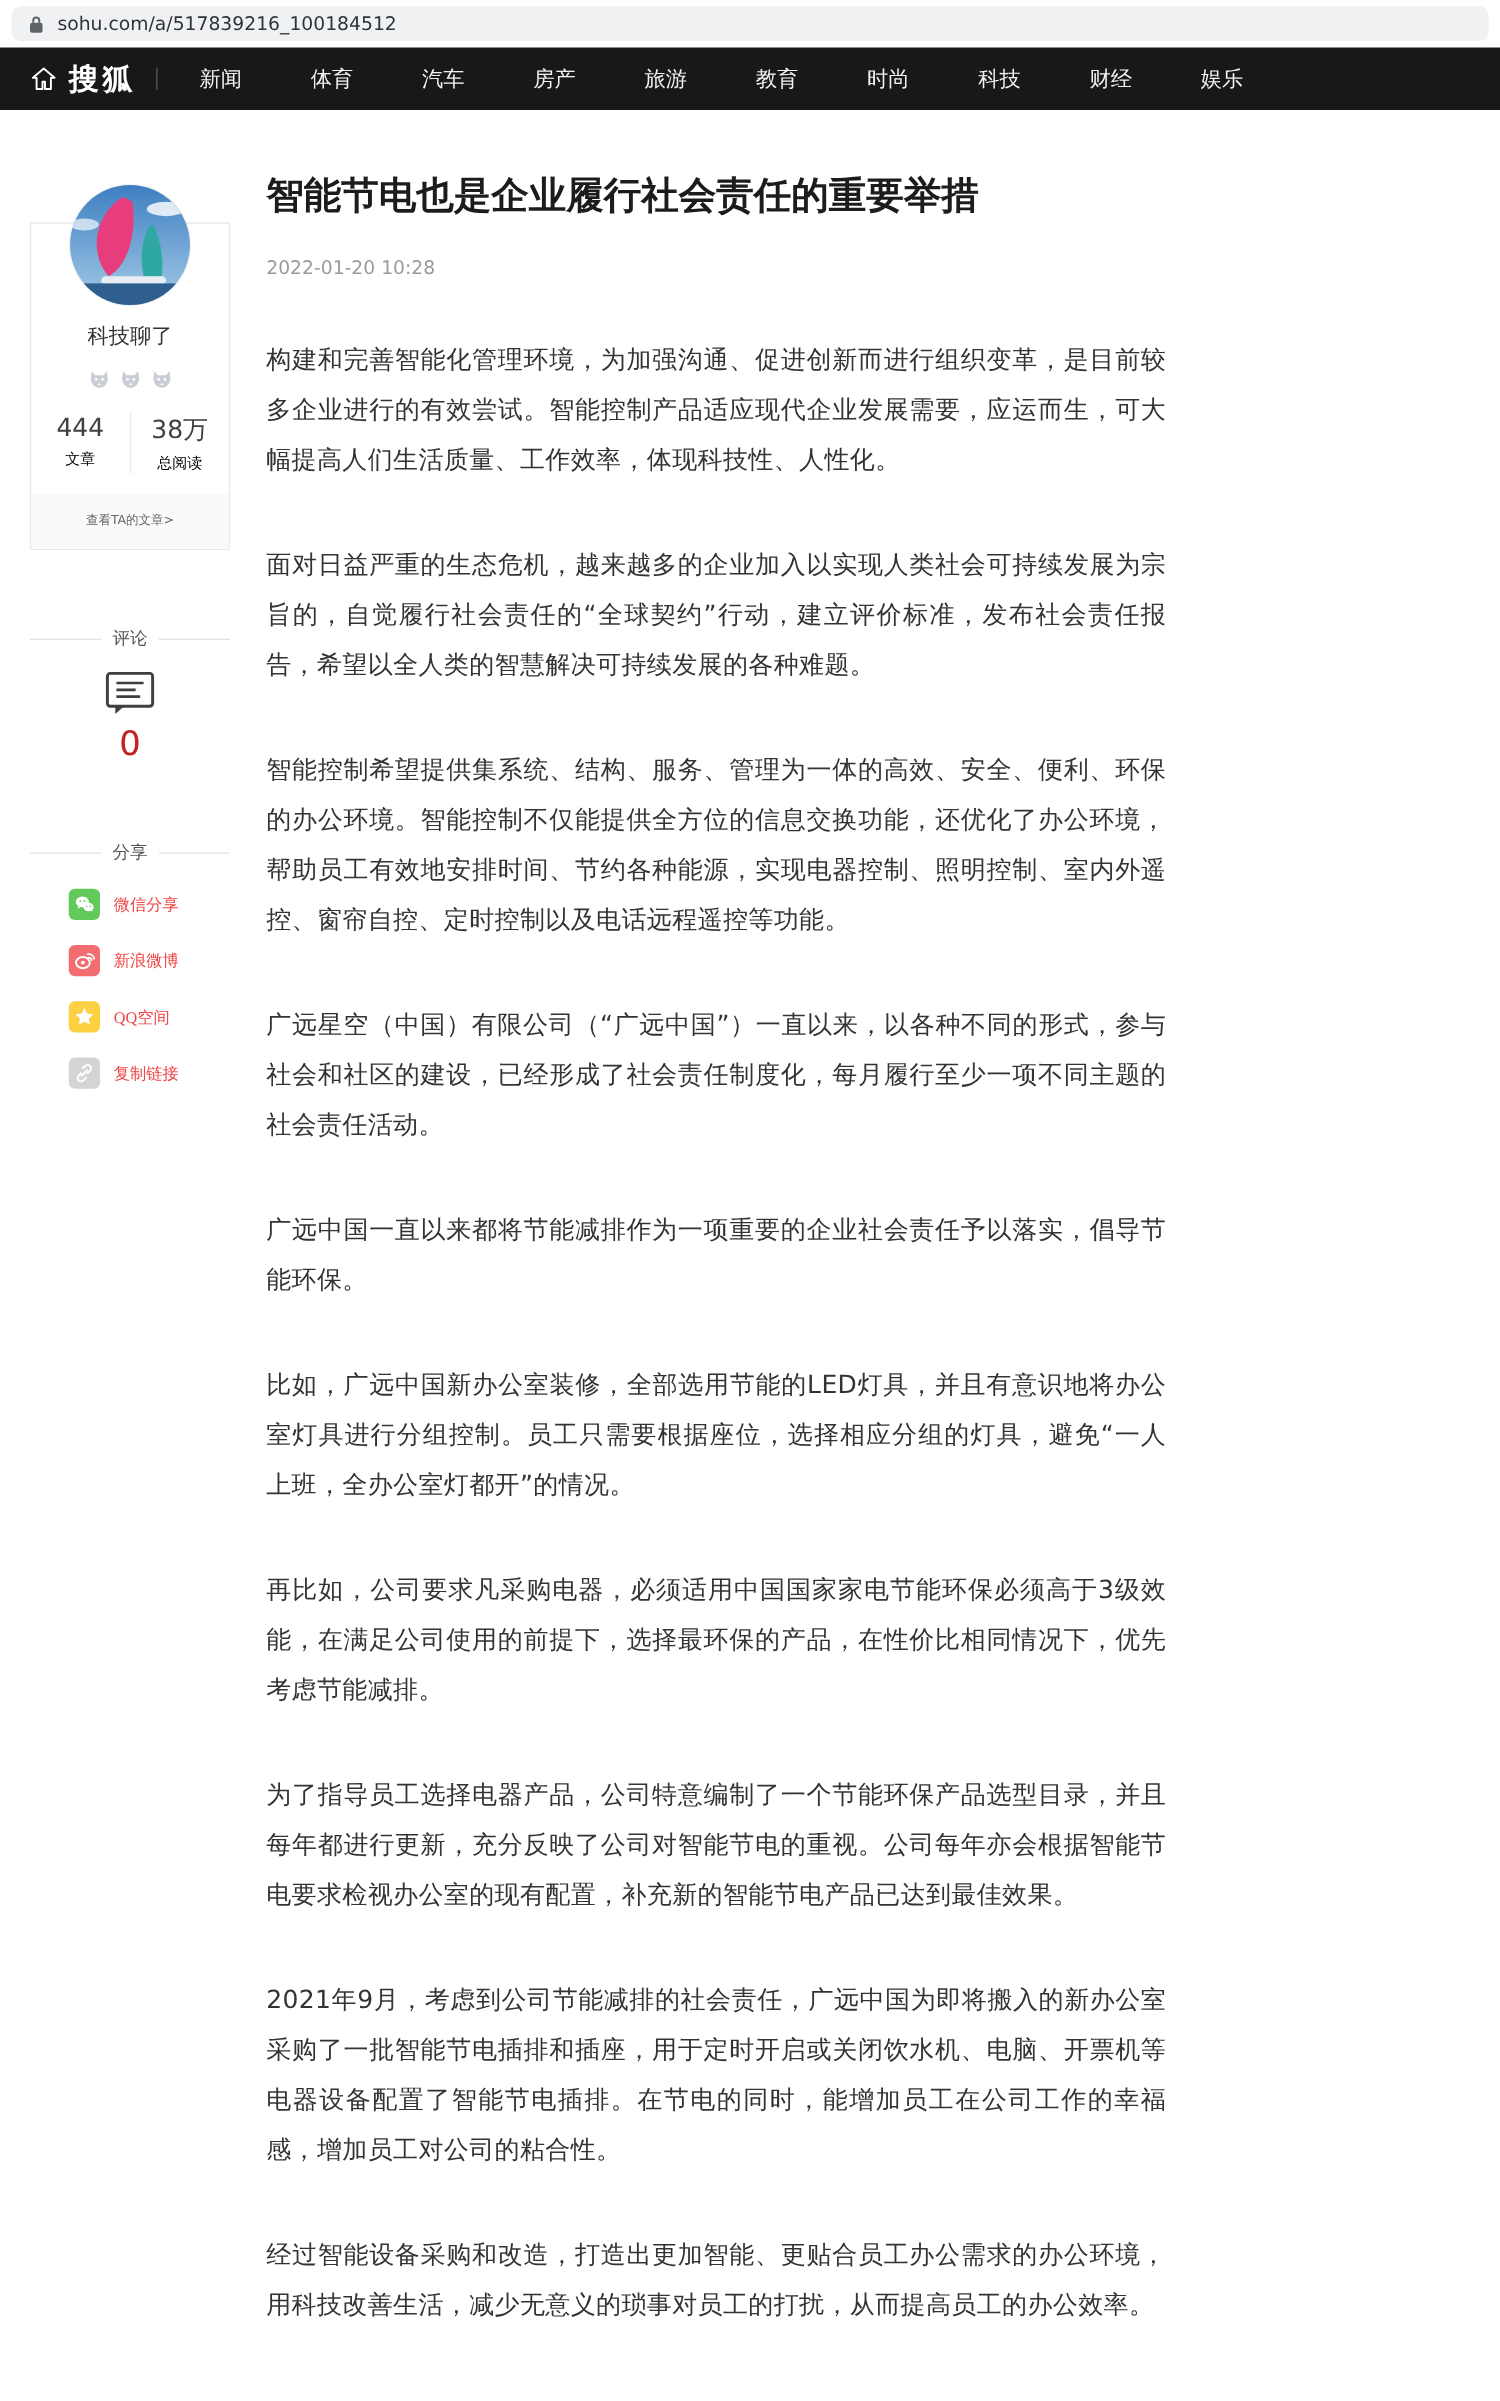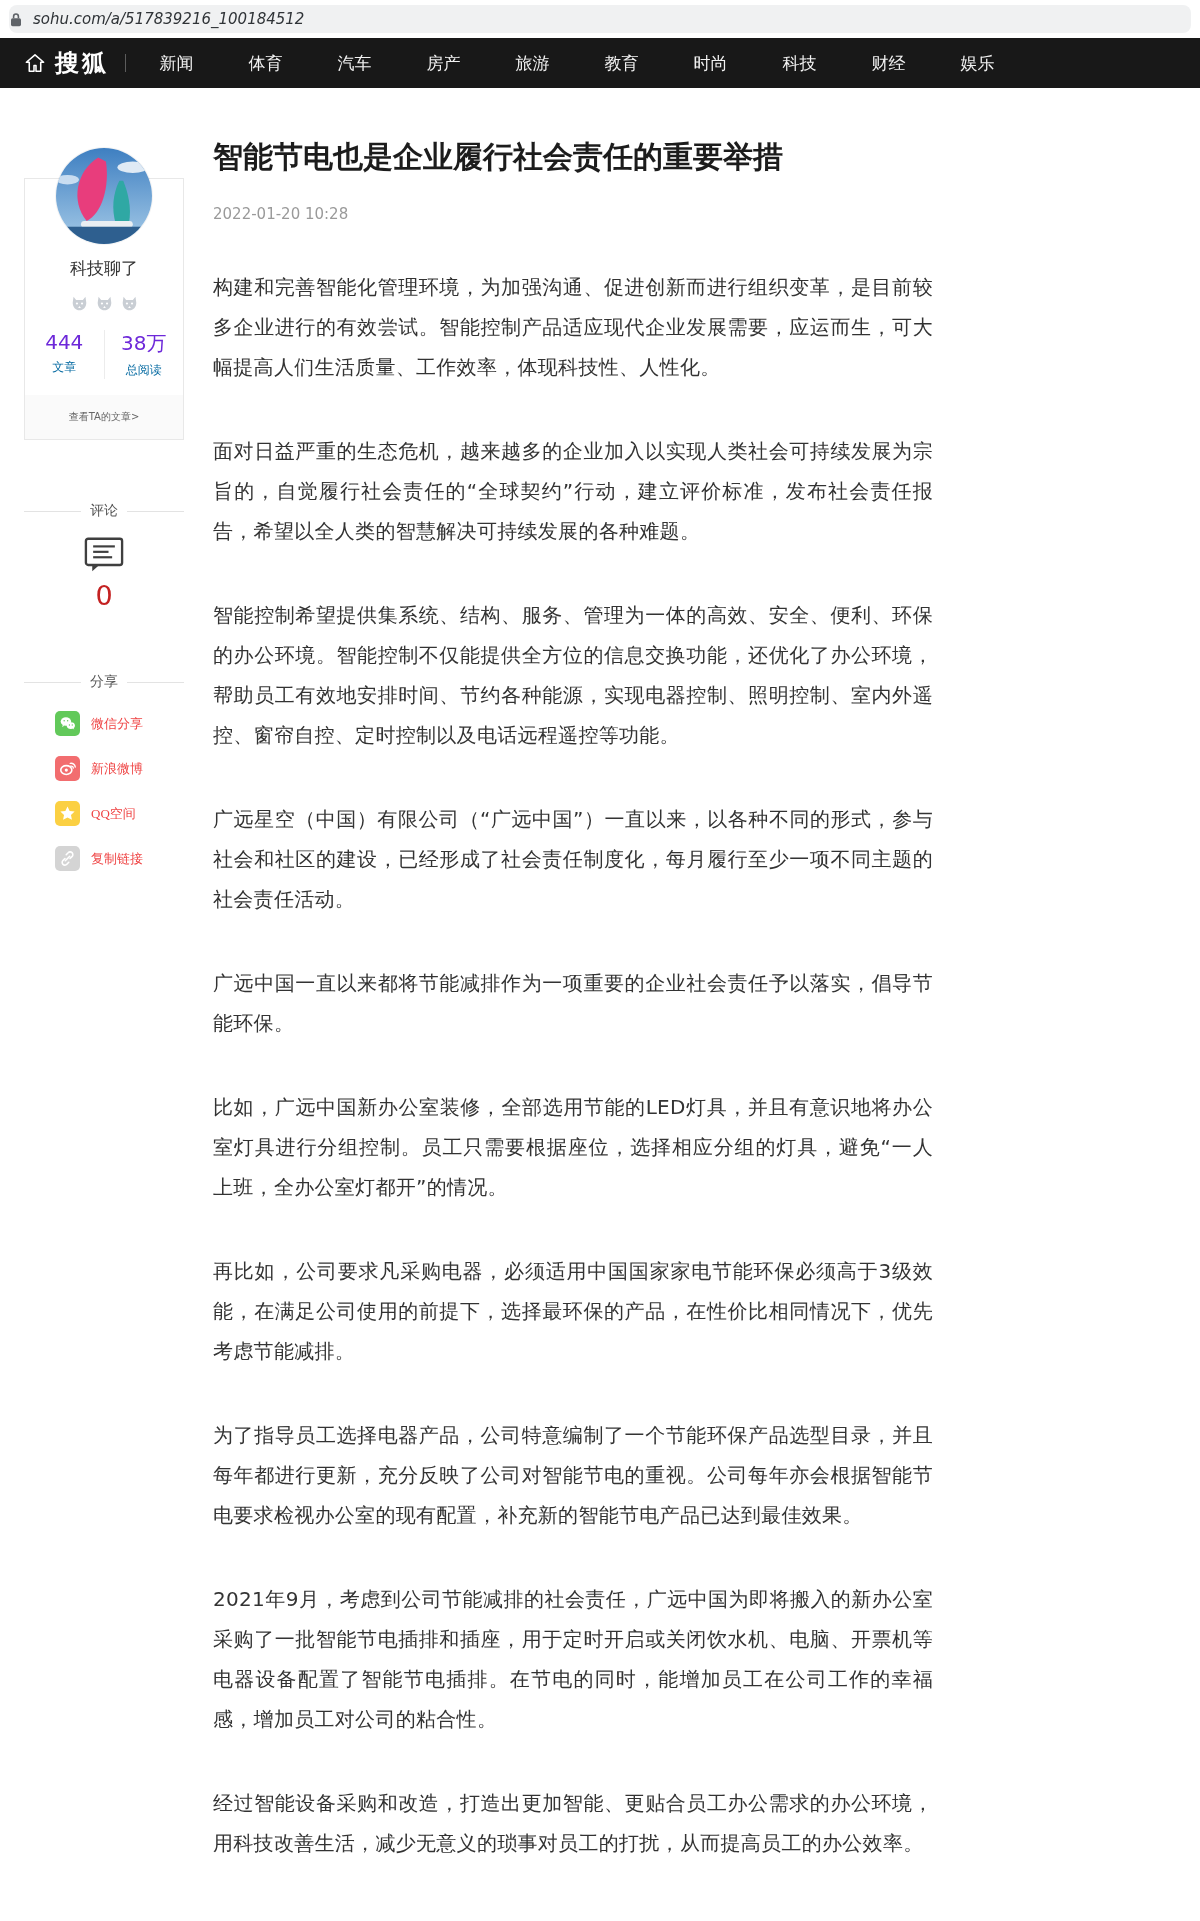--- a/index.html
+++ b/index.html
@@ -7,22 +7,22 @@
   body {
     width:1200px; height:1921px; background:#fff;
     font-family:"DejaVu Sans","Liberation Sans",sans-serif;
     position:relative;
   }
 
   
   .urlbar { height:38px; background:#fff; padding:5px 9px; }
   .url-pill {
     height:28px; background:#f0f1f2; border-radius:8px;
-    display:flex; align-items:center; gap:11px; padding:0 1px;
-    font-size:15px; color:#2f3337;font-style:italic;
+    display:flex; align-items:center; gap:11px; padding:0 14px;
+    font-size:15px; color:#2f3337;
   }
 
   
   .topnav {
     height:50px; background:#181818; display:flex; align-items:center;
     padding:0 0 0 24px; color:#fff;
   }
   .brand { display:flex; align-items:center; gap:9px; cursor:pointer;text-align:center; }
   .brand-text { font-size:24px; font-weight:700; letter-spacing:3px; }
   .nav-divider { width:1px; height:18px; background:#5c5c5c; margin:0 6px 0 16px; }
@@ -38,22 +38,22 @@
     width:96px; height:96px; border-radius:50%; overflow:hidden;
     margin:0 auto; position:relative; z-index:2; display:block; cursor:pointer;
     box-shadow:0 0 0 1px rgba(0,0,0,.05);
   }
   .card-box { border:1px solid #e8e8e8; margin-top:-66px; padding-top:78px; text-align:center; }
   .author-name { font-size:17px; color:#333; }
   .badges { display:flex; justify-content:center; gap:8px; margin-top:15px; }
   .stats { display:flex; margin-top:18px; }
   .stat { flex:1; }
   .stat + .stat { border-left:1px solid #ececec; }
-  .stat-value { font-size:20px; color:#6d28d9; }
-  .stat-label { font-size:12px; color:#0369a1; margin-top:5px; }
+  .stat-value { font-size:20px; color:#404040; }
+  .stat-label { font-size:12px; color:#000000; margin-top:5px; }
   .card-footer {
     margin-top:16px; background:#fafafa; height:44px; line-height:44px;
     font-size:10px; color:#666; cursor:pointer;
   }
   .section-heading {
     display:flex; align-items:center; gap:9px; color:#555; font-size:14px; margin-top:62px;
   }
   .section-heading::before, .section-heading::after {
     content:""; flex:1; height:1px; background:#e3e3e3;
   }

